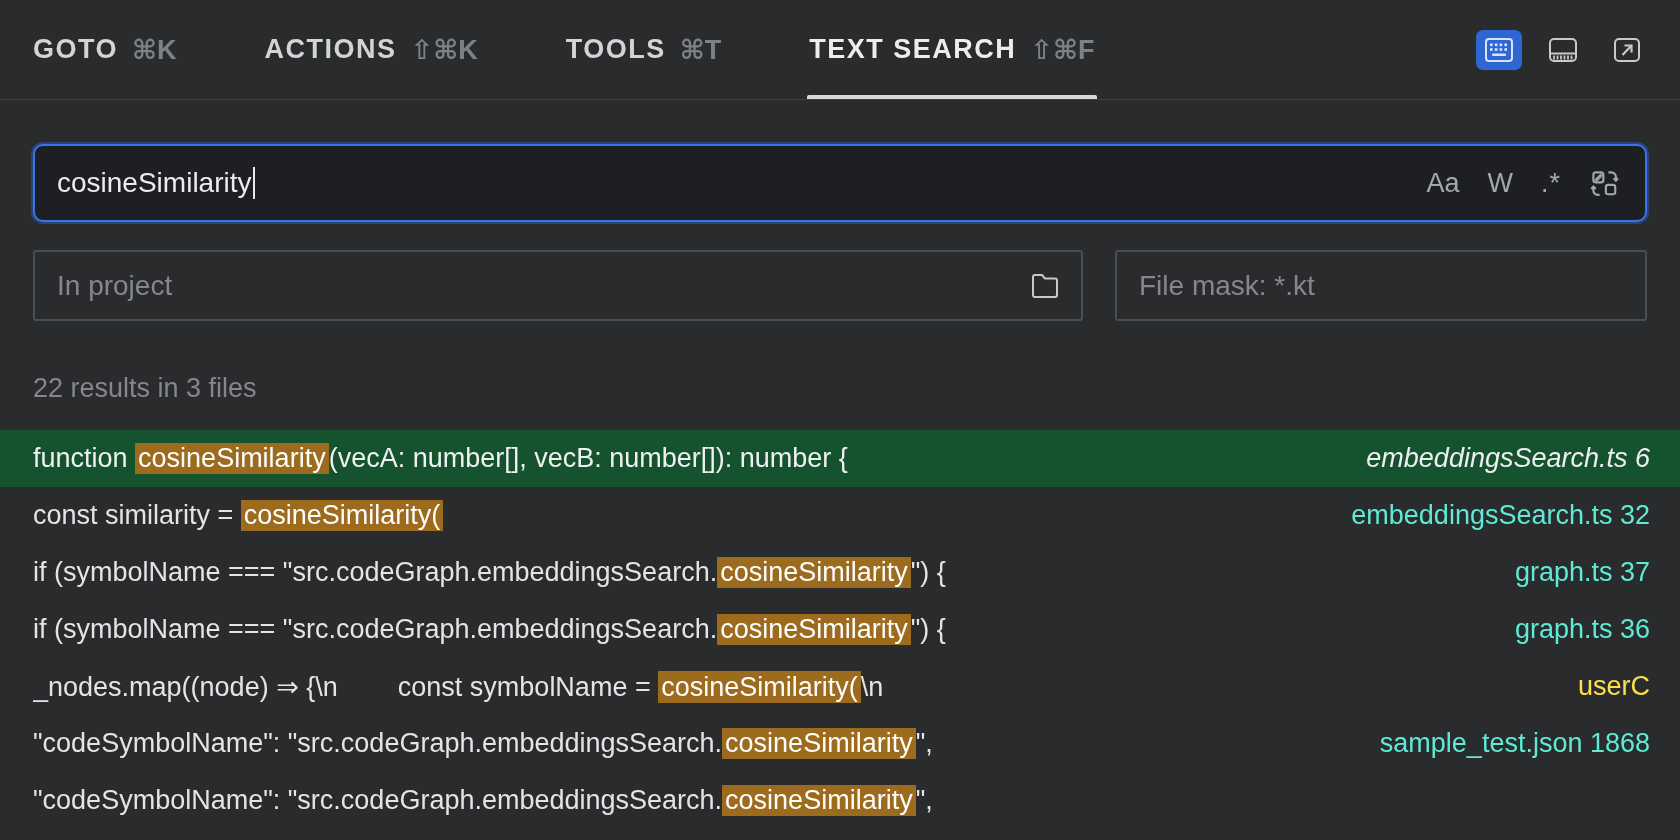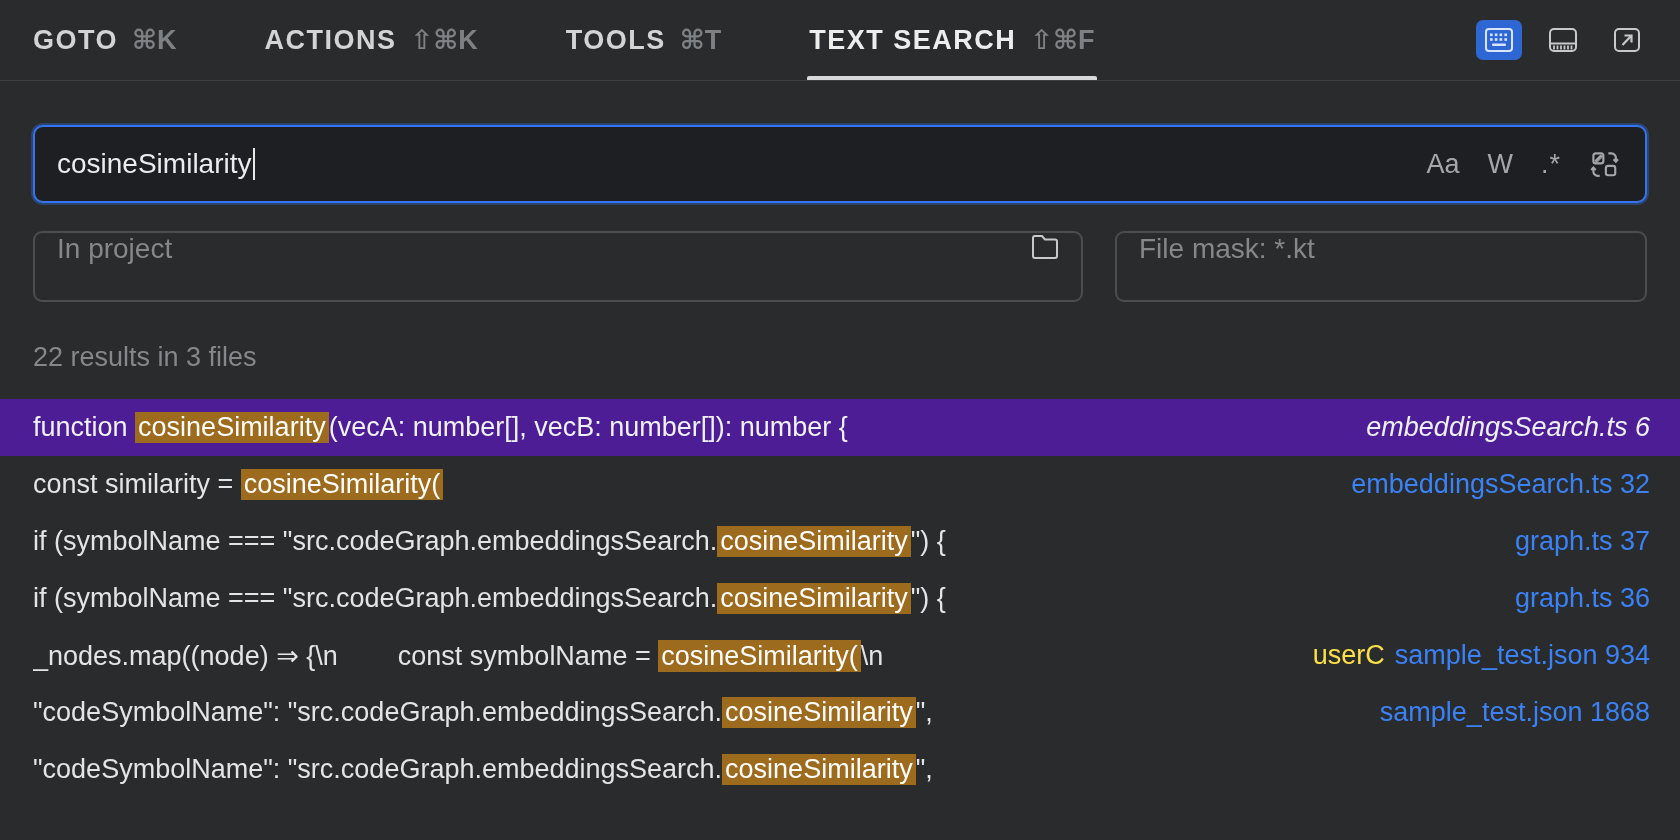--- a/index.html
+++ b/index.html
@@ -5,21 +5,21 @@
   * { margin:0; padding:0; box-sizing:border-box; }
   html,body { width:1680px; height:840px; overflow:hidden; }
   body {
     background:#2a2b2d;
     font-family:"Liberation Sans","DejaVu Sans",sans-serif;
     color:#e3e4e6;
     position:relative;
   }
   
   .header {
-    height:81px; display:flex; align-items:stretch;
+    height:100px; display:flex; align-items:stretch;
     padding:0 30px 0 33px; border-bottom:1px solid #3c3e40;
   }
   .tabs { display:flex; align-items:stretch; gap:88px; flex:1; }
   .tab {
     display:flex; align-items:center; gap:14px; position:relative;
     font-size:27px; font-weight:700; letter-spacing:1.5px; color:#d2d4d6;
     cursor:default; white-space:nowrap;
   }
   .tab .shortcut { color:#7e8184; font-weight:700; letter-spacing:0; }
   .tab.active { color:#eceded; }
@@ -42,41 +42,41 @@
   }
   .search-text { font-size:28px; color:#ebecee; white-space:pre; }
   .caret { display:inline-block; width:2px; height:32px; background:#e8e8e8;
            vertical-align:-6px; margin-left:1px; }
   .search-options { margin-left:auto; display:flex; align-items:flex-start; gap:28px; }
   .opt { font-size:27px; color:#a4a7aa; cursor:default; }
   .opt.regex { letter-spacing:1px; }
   
   .scope-row { display:flex; padding:28px 33px 0 33px; gap:32px; }
   .ghost-field {
-    height:71px; border:2px solid #4b4e51; border-radius:9px;
-    display:flex; align-items:flex-start; padding:0 20px 0 22px;
+    height:71px; border:2px solid #4b4e51; border-radius:3px;
+    display:flex; align-items:center; padding:0 20px 0 22px;
     color:#85878a; font-size:28px;
   }
   .scope-field { width:1050px; }
   .mask-field  { flex:1; }
   .scope-field .ficon { margin-left:auto; }
   
-  .summary { padding:40px 33px 0 33px; font-size:27px; color:#85878a; }
+  .summary { padding:52px 33px 0 33px; font-size:27px; color:#85878a; }
   .results { margin-top:26px; }
   .row {
     height:57px; display:flex; align-items:center;
     padding:0 30px 0 33px; font-size:27px; white-space:pre;
   }
-  .row.selected { background:#4c1d95; }
+  .row.selected { background:#14532d; }
   .row .code { color:#e3e4e6; overflow:hidden; }
   .row.selected .code { color:#f0f1f3; }
   .hl { background:#9d6b1e; color:#fdfdfd; padding:5px 3px 6px; }
   .row .right { margin-left:auto; display:flex; align-items:center; gap:10px; flex-shrink:0; }
   .row .ctx { color:#fde047; }
-  .row .fileref { color:#3b82f6; }
+  .row .fileref { color:#5eead4; }
   .row.selected .fileref { color:#edeff1;font-style:italic; }
   svg { display:block; }
 </style>
 </head>
 <body>
 
 <div class="header">
   <div class="tabs" id="tabs">
       <div class="tab">
         <span>GOTO</span>
@@ -175,16 +175,16 @@
     <span>File mask: *.kt</span>
   </div>
 </div>
 
 <div class="summary">22 results in 3 files</div>
 <div class="results" id="results">
     <div class="row selected"><span class="code"><span>function </span><span class="hl">cosineSimilarity</span><span>(vecA: number[], vecB: number[]): number {</span></span><span class="right"><span class="fileref">embeddingsSearch.ts 6</span></span></div>
     <div class="row"><span class="code"><span>const similarity = </span><span class="hl">cosineSimilarity(</span></span><span class="right"><span class="fileref">embeddingsSearch.ts 32</span></span></div>
     <div class="row"><span class="code"><span>if (symbolName === "src.codeGraph.embeddingsSearch.</span><span class="hl">cosineSimilarity</span><span>") {</span></span><span class="right"><span class="fileref">graph.ts 37</span></span></div>
     <div class="row"><span class="code"><span>if (symbolName === "src.codeGraph.embeddingsSearch.</span><span class="hl">cosineSimilarity</span><span>") {</span></span><span class="right"><span class="fileref">graph.ts 36</span></span></div>
-    <div class="row"><span class="code"><span>_nodes.map((node) ⇒ {\n        const symbolName = </span><span class="hl">cosineSimilarity(</span><span>\n</span></span><span class="right"><span class="ctx">userC</span><span class="fileref">sample_test.json 934</span></span></div>
+    <div class="row"><span class="code"><span>_nodes.map((node) ⇒ {\n        const symbolName = </span><span class="hl">cosineSimilarity(</span><span>\n</span></span><span class="right"><span class="ctx">userC</span></span></div>
     <div class="row"><span class="code"><span>"codeSymbolName": "src.codeGraph.embeddingsSearch.</span><span class="hl">cosineSimilarity</span><span>",</span></span><span class="right"><span class="fileref">sample_test.json 1868</span></span></div>
     <div class="row"><span class="code"><span>"codeSymbolName": "src.codeGraph.embeddingsSearch.</span><span class="hl">cosineSimilarity</span><span>",</span></span></div>
   </div>
 
 </body></html>

